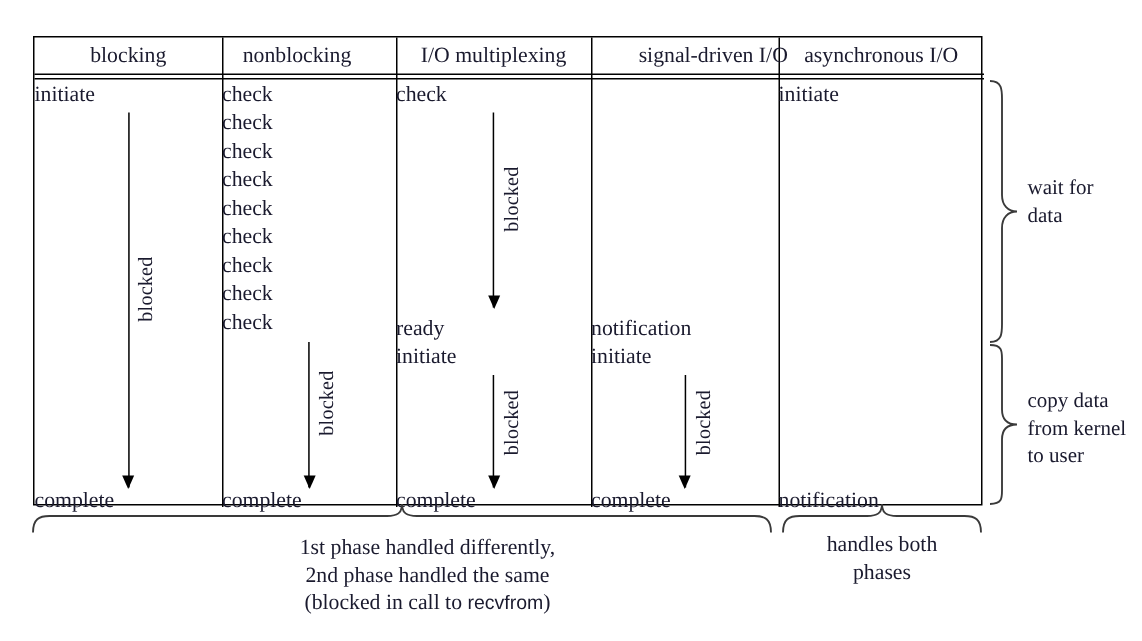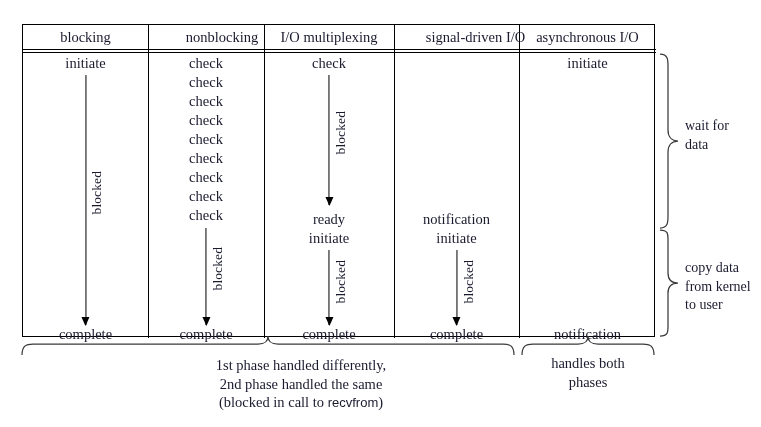--- a/index.html
+++ b/index.html
@@ -29,21 +29,21 @@
   .hcell{
     position:absolute;top:0;height:25px;
     line-height:25px;text-align:center;
     font-size:14.5px;white-space:nowrap;
   }
 
   
   .col{position:absolute;top:28px;height:285px;}
   .lbl{
     position:absolute;width:100%;
-    text-align:center;font-size:14.5px;
+    text-align:left;font-size:14.5px;
     white-space:nowrap;line-height:16px;
   }
 
   
   .arrow{position:absolute;left:50%;width:1.1px;background:#000;transform:translateX(-50%);}
   .arrow::after{
     content:"";position:absolute;left:50%;bottom:-1px;
     width:0;height:0;transform:translateX(-50%);
     border-left:4.2px solid transparent;
     border-right:4.2px solid transparent;
@@ -81,21 +81,21 @@
   <div class="tbl">
     <div class="dbl-a"></div>
     <div class="dbl-b"></div>
 
     <div class="vline" style="left:125px"></div>
     <div class="vline" style="left:241px"></div>
     <div class="vline" style="left:371px"></div>
     <div class="vline" style="left:496px"></div>
 
     <div class="hcell" style="left:0;width:125px">blocking</div>
-    <div class="hcell" style="left:141px;width:116px">nonblocking</div>
+    <div class="hcell" style="left:117px;width:116px">nonblocking</div>
     <div class="hcell" style="left:241px;width:130px">I/O multiplexing</div>
     <div class="hcell" style="left:390px;width:125px">signal-driven I/O</div>
     <div class="hcell" style="left:496px;width:137px">asynchronous I/O</div>
 
     <div class="col" style="left:0;width:125px">
       <div class="lbl" style="top:2px">initiate</div>
       <div class="arrow" style="top:22px;height:250px"></div>
       <div class="vlabel" style="left:66px;top:118px">blocked</div>
       <div class="lbl" style="top:273px">complete</div>
     </div>
@@ -159,21 +159,21 @@
     <div>copy data</div>
     <div>from kernel</div>
     <div>to user</div>
   </div>
 
   <div class="brk" style="left:20px;top:341px">
     <svg width="496" height="16" viewBox="0 0 496 16">
       <path d="M2,14 C2,5 6,3 13,3 L238,3 C245,3 248,1 248,-5 C248,1 251,3 258,3 L483,3 C490,3 494,5 494,14"></path>
     </svg>
   </div>
-  <div class="cap" style="left:151px;top:356px;width:300px">
+  <div class="cap" style="left:135px;top:356px;width:300px">
     <div>1st phase handled differently,</div>
     <div>2nd phase handled the same</div>
     <div><span>(blocked in call to </span><span class="mono">recvfrom</span><span>)</span></div>
   </div>
 
   <div class="brk" style="left:520px;top:341px">
     <svg width="136" height="16" viewBox="0 0 136 16">
       <path d="M2,14 C2,5 6,3 13,3 L58,3 C65,3 68,1 68,-5 C68,1 71,3 78,3 L123,3 C130,3 134,5 134,14"></path>
     </svg>
   </div>

